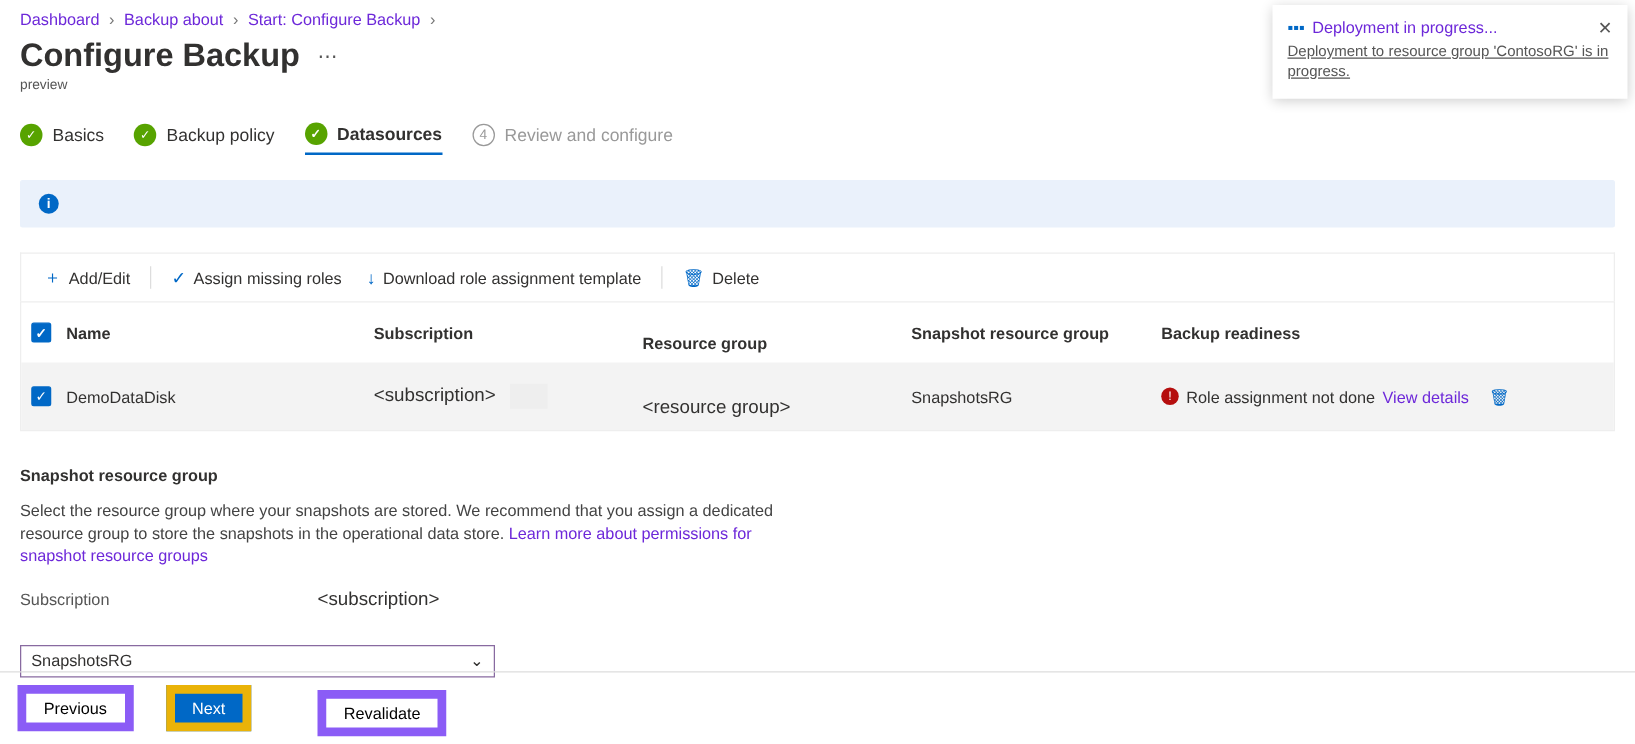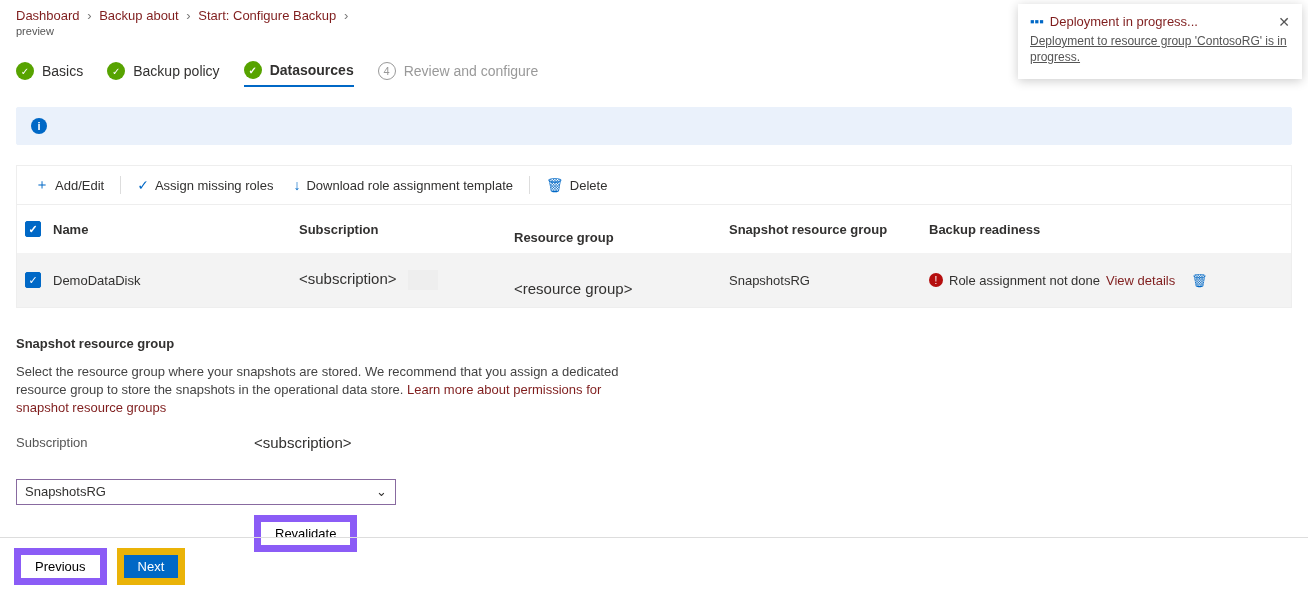--- a/index.html
+++ b/index.html
@@ -1,17 +1,17 @@
 <!DOCTYPE html>
 <html><head>
 <meta charset="utf-8">
 <style>
   * { box-sizing: border-box; }
   html, body { margin:0; padding:0; font-family: "Segoe UI", Arial, sans-serif; font-size:13px; color:#323130; background:#fff; width:1308px; height:595px; overflow:hidden; }
-  a { color:#7f1d1d; text-decoration:none; }
+  a { color:#6d28d9; text-decoration:none; }
   .page { position:relative; width:1308px; height:595px; padding:0 16px; }
 
   
   .breadcrumb { padding-top:8px; font-size:13px; color:#0068c6; }
   .breadcrumb span.sep { color:#777; margin:0 4px; }
 
   
   .header-row { display:flex; align-items:center; margin-top:6px; }
   .page-title { font-size:26px; font-weight:600; color:#323130; }
   .more-dots { margin-left:14px; font-size:16px; color:#555; }
@@ -61,21 +61,21 @@
   .form-row { display:flex; align-items:center; margin-top:16px;}
   .form-label { width:238px; font-size:13px; color:#555; position:relative;}
   .form-label.indent::before{ content:""; position:absolute; left:2px; top:-14px; width:12px; height:24px; border-left:1px solid #bbb; border-bottom:1px solid #bbb;}
   .form-label.indent{ padding-left:30px;}
   .form-value { font-size:15px;}
   .select { width:380px; height:26px; border:1px solid #886aa0; display:flex; align-items:center; justify-content:space-between; padding:0 8px; font-size:13px; background:#fff;}
   .btn { border:7px solid #8b5cf6; background:#fff; padding:4px 14px; font-size:13px; cursor:pointer;}
   .btn-primary { background:#0068c6; color:#fff; border:7px solid #eab308;}
 
   
-  .footer { position:absolute; left:0; right:0; bottom:0; border-top:1px solid #ddd; padding:10px 14px; display:flex; gap:10px;}
+  .footer { position:absolute; left:0; right:0; bottom:0; border-top:1px solid #ddd; padding:10px 14px; display:flex; gap:26px;}
 
   
   .toast { position:absolute; top:4px; right:6px; width:284px; background:#fff; box-shadow:0 2px 10px rgba(0,0,0,.2); padding:10px 12px 14px 12px;}
   .toast-title-row{ display:flex; align-items:flex-start; justify-content:space-between;}
   .toast-title{ color:#0068c6; font-size:13px; display:flex; gap:6px; align-items:center;}
   .toast-body{ font-size:12px; color:#555; margin-top:4px; line-height:1.3;text-decoration:underline;}
   .toast-close{ color:#555; font-size:14px; cursor:pointer;}
 </style>
 </head>
 <body>
@@ -84,20 +84,24 @@
 
   <div class="breadcrumb">
     <a>Dashboard</a>
     <span class="sep">›</span>
     <a>Backup about</a>
     <span class="sep">›</span>
     <a>Start: Configure Backup</a>
     <span class="sep">›</span>
   </div>
 
+  <div class="header-row">
+    <div class="page-title">Configure Backup</div>
+    <div class="more-dots">⋯</div>
+  </div>
   <div class="preview">preview</div>
 
   <div class="steps">
     <div class="step">
       <span class="step-circle step-check">✓</span>
       <span class="step-label">Basics</span>
     </div>
     <div class="step">
       <span class="step-circle step-check">✓</span>
       <span class="step-label">Backup policy</span>

